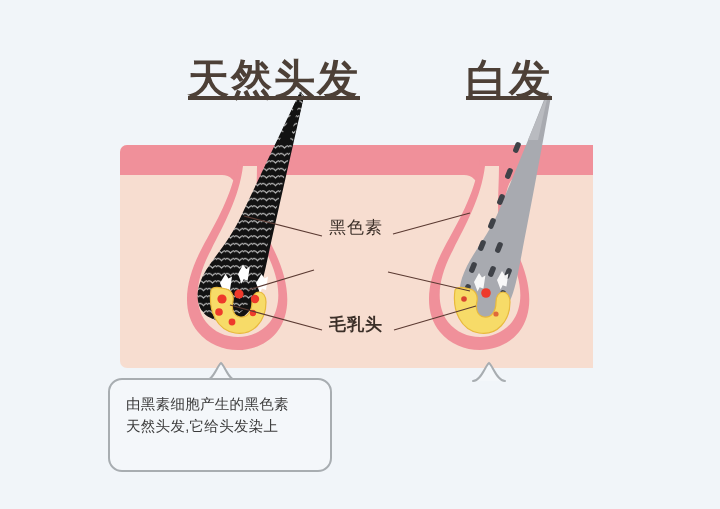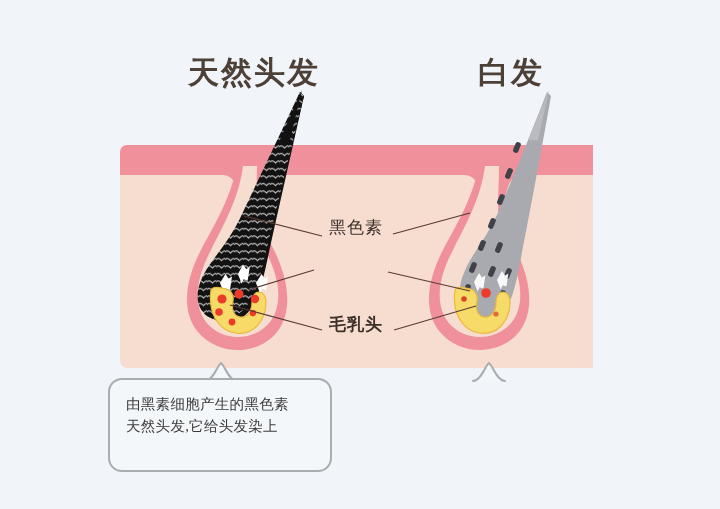--- a/index.html
+++ b/index.html
@@ -22,29 +22,30 @@
   }
   #scene {
     position: absolute;
     left: 0;
     top: 0;
     width: 720px;
     height: 509px;
   }
   .ttl {
     position: absolute;
-    font-size: 31px;
+    font-size: 41px;
     font-weight: bold;
     color: #4d4037;
     letter-spacing: 2px;
     white-space: nowrap;
     font-family: "Liberation Sans", "DejaVu Sans", sans-serif;
+    text-decoration: underline;
   }
   #title-left  { left: 188px; top: 52px; }
-  #title-right { left: 466px; top: 52px; margin-left: 12px; }
+  #title-right { left: 466px; top: 52px; }
 
   .clabel {
     position: absolute;
     font-size: 17px;
     color: #3b2f28;
     white-space: nowrap;
     letter-spacing: 1px;
     font-family: "Liberation Sans", "DejaVu Sans", sans-serif;
   }
   #lbl-0 { left: 329px; top: 216px; }
@@ -60,21 +61,21 @@
     padding: 13px 14px 10px 16px;
   }
   #callout-left  { left: 108px; top: 378px; width: 224px; height: 94px; }
   #callout-right { left: 368px; top: 378px; width: 234px; height: 94px; }
   .callout p {
     margin: 0;
     font-size: 14.5px;
     line-height: 22px;
     color: #3a3a3a;
     letter-spacing: 0.3px;
-    font-family: Liberation Serif, serif;
+    font-family: Liberation Sans, sans-serif;
   }
 </style>
 </head>
 <body>
 
 <div id="stage">
 
   <svg id="scene" viewBox="0 0 720 509">
     <defs>
 

